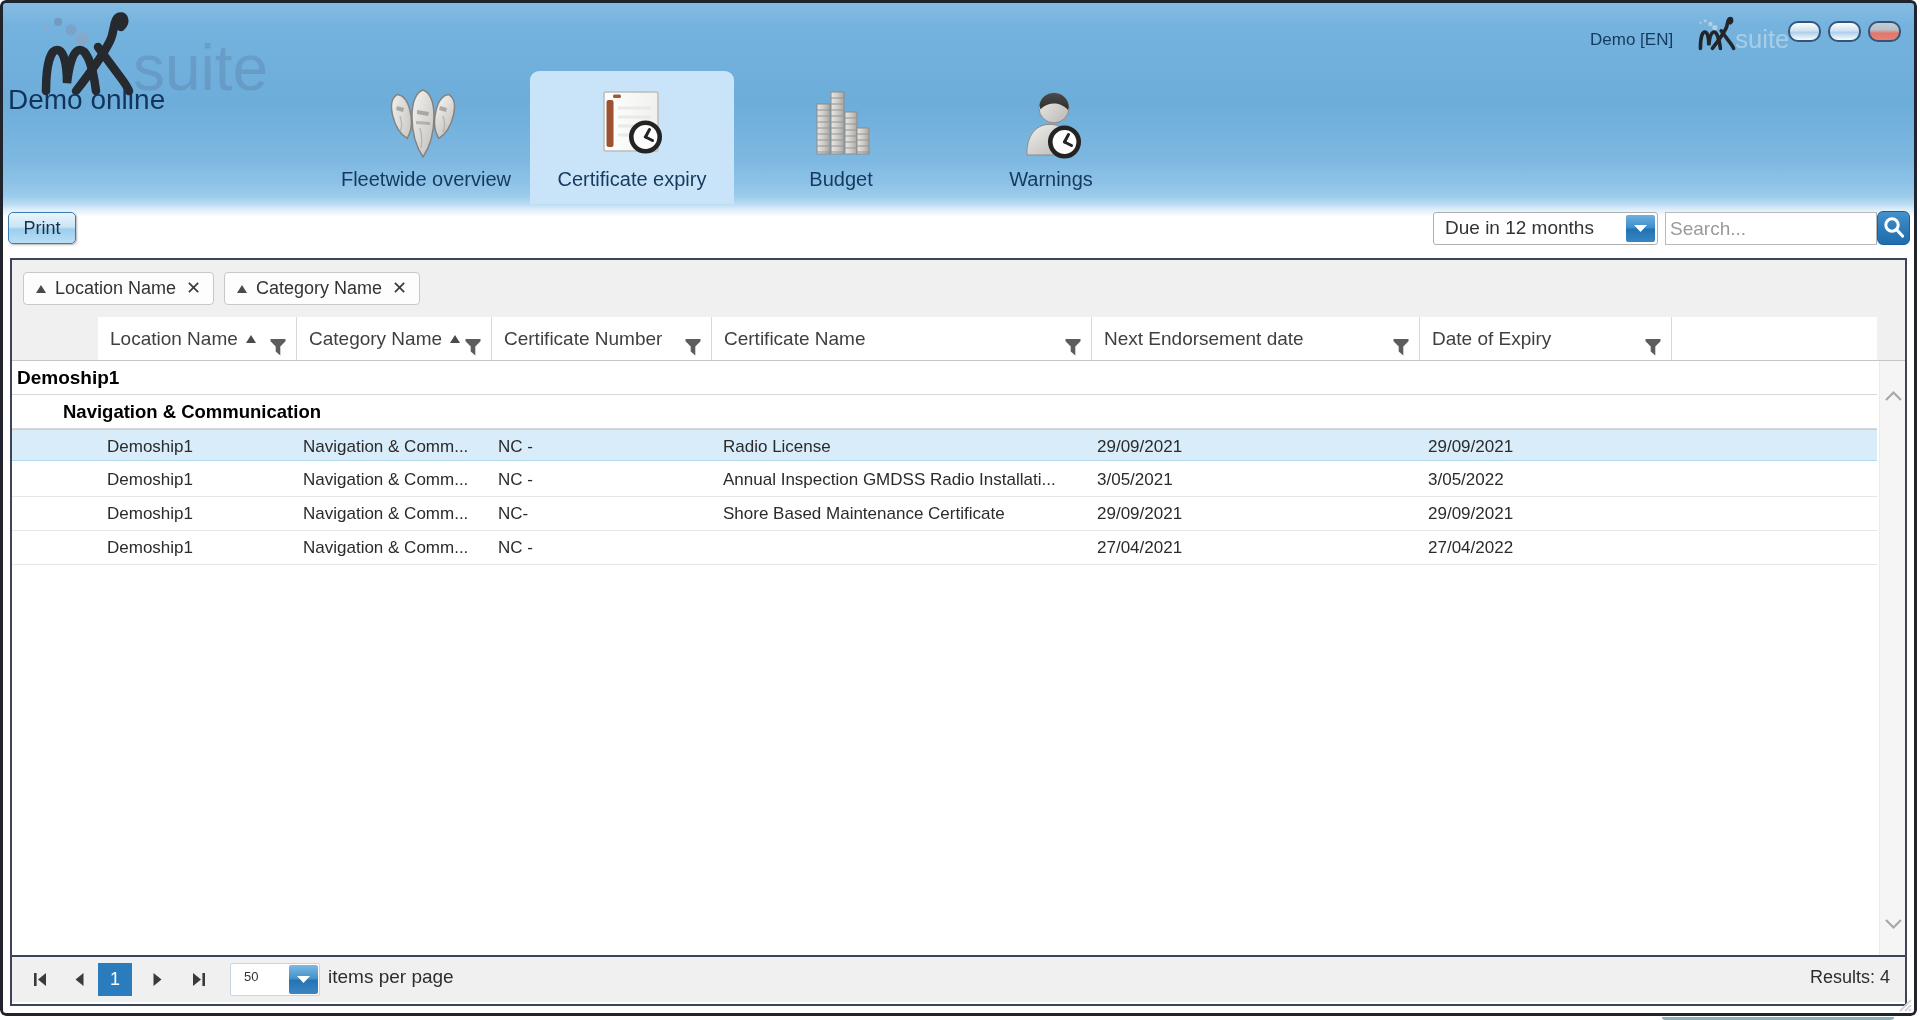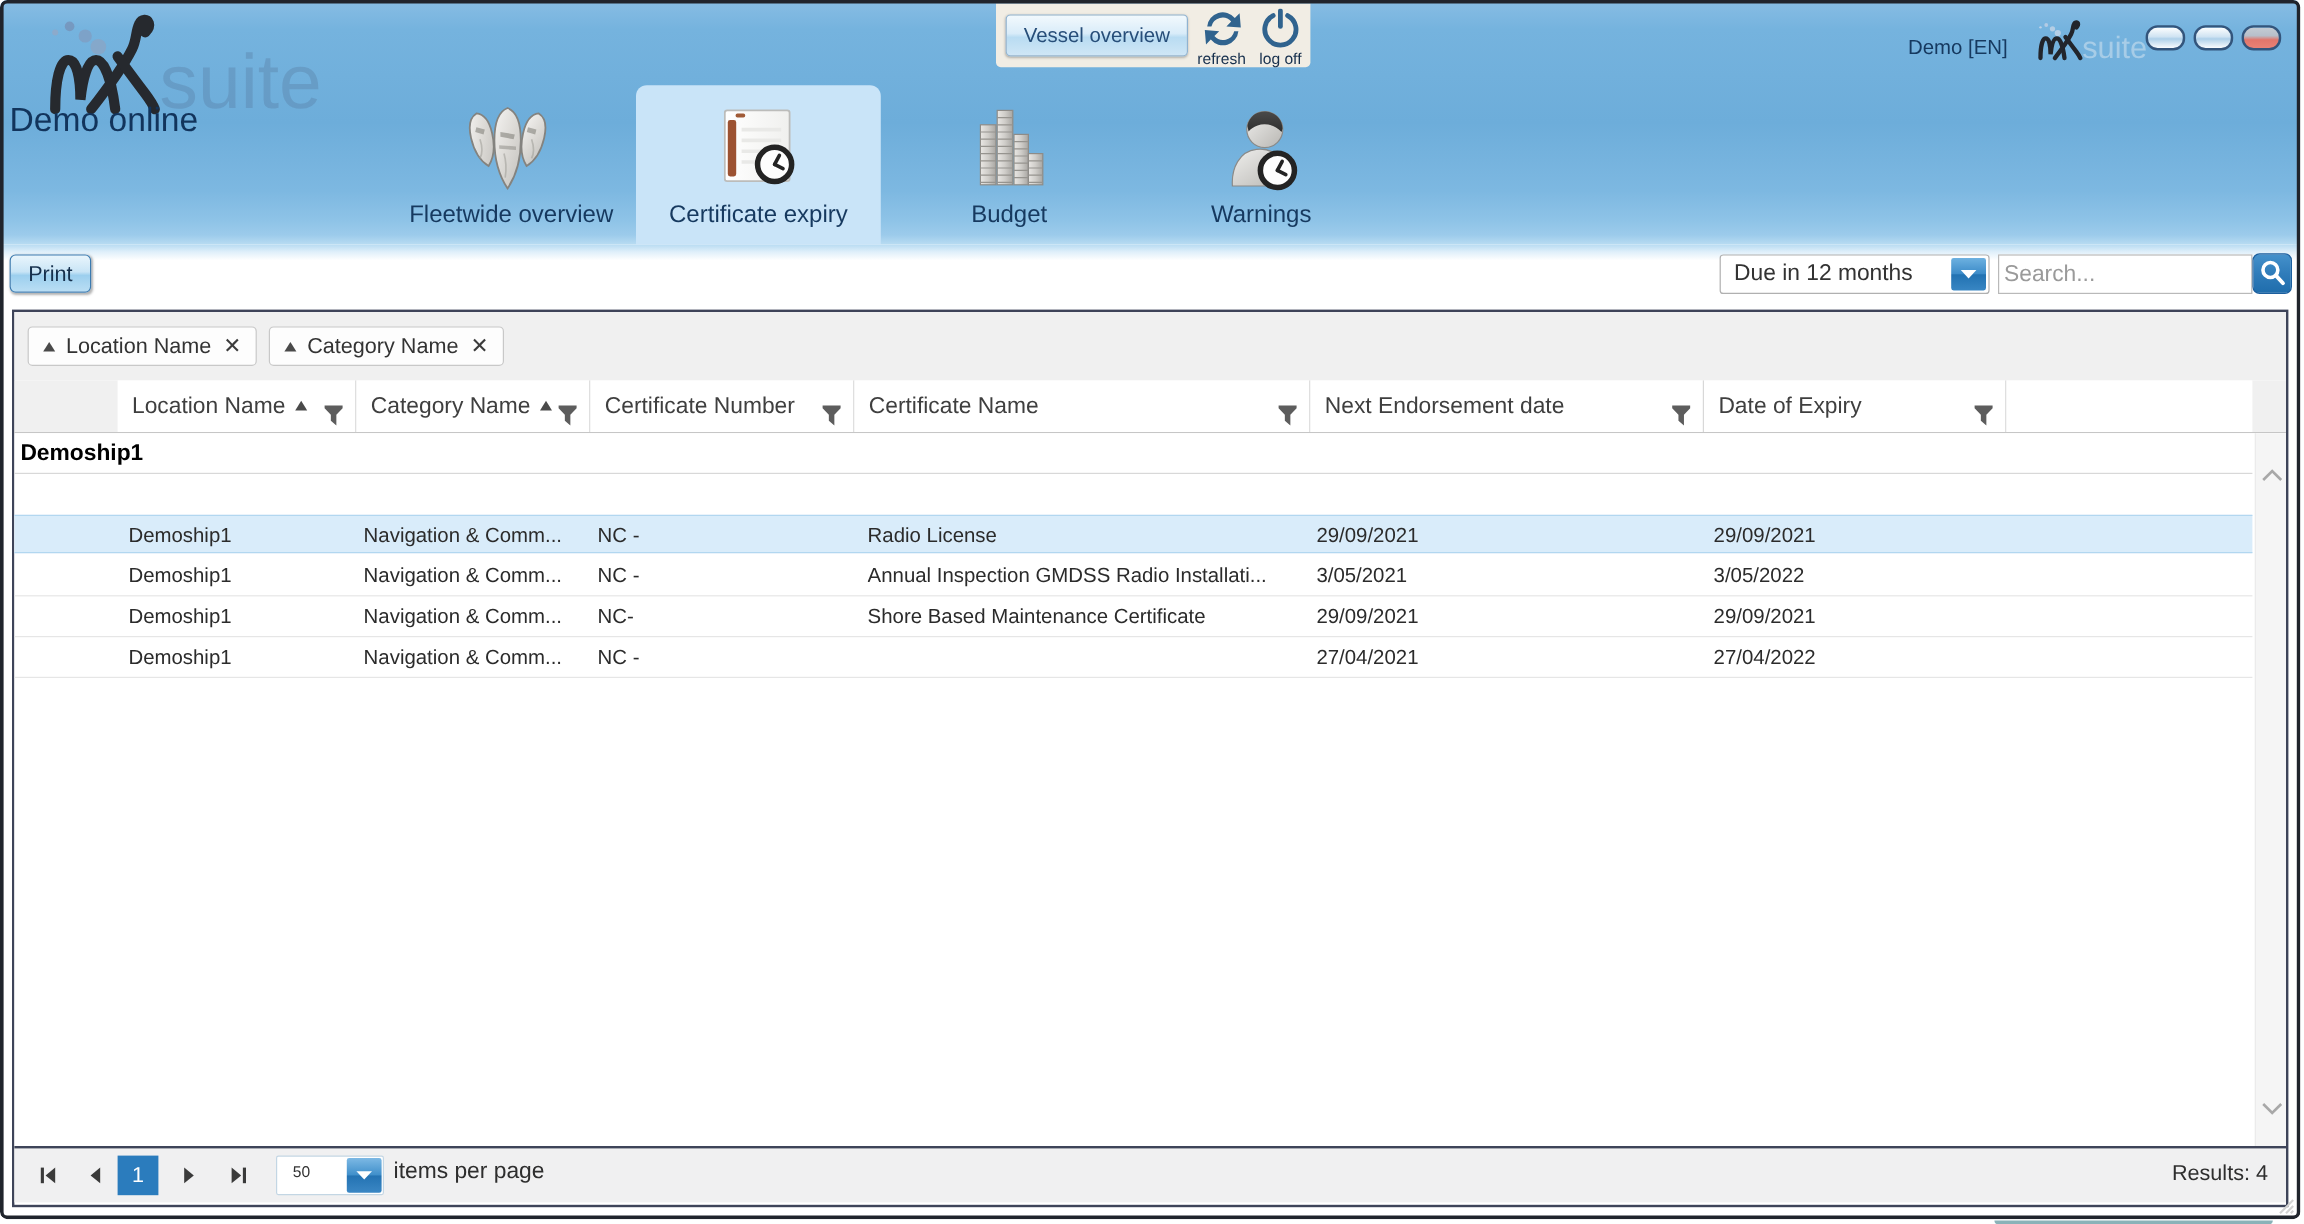--- a/index.html
+++ b/index.html
@@ -180,39 +180,20 @@
         </defs>
         <circle cx="30" cy="20" r="15" fill="url(#body3)" stroke="#8a8a88" stroke-width="1"></circle>
         <path d="M15.5 17 C17 8.5 24 4.5 31 5 C38.5 5.6 44.5 11 44.8 19 L44 22 C38 15.5 30 14.5 24 16.5 C20.5 17.7 18 19.5 16.5 21.5 Z" fill="url(#hair3)"></path>
         <path d="M3 67 C2 52 9 38 23 36.5 C36 35 46 43 49 55 L49 67 Z" fill="url(#body3)" stroke="#8a8a88" stroke-width="1"></path>
         <circle cx="40.5" cy="54" r="14.2" fill="#fdfdfd" stroke="#232323" stroke-width="4.6"></circle>
         <g stroke="#232323" stroke-width="3" stroke-linecap="round" fill="none">
           <path d="M40.5 54 L44.5 46.5"></path>
               <path d="M40.5 54 L47.5 57.5"></path>
         </g>
       </svg>
-    </div>
-    <div id="toppanel">
-      <div id="vesselbtn">Vessel overview</div>
-      <div id="icon-refresh" class="abs" style="left:170px;top:4px;">
-        <svg width="38" height="34" viewBox="0 0 38 34">
-          <g fill="#30638e">
-            <path d="M6 15 A13 13 0 0 1 29 8 L33 4 L34 16 L22 15 L26 11 A9.5 9.5 0 0 0 9.5 15 Z"></path>
-            <path d="M32 19 A13 13 0 0 1 9 26 L5 30 L4 18 L16 19 L12 23 A9.5 9.5 0 0 0 28.5 19 Z"></path>
-          </g>
-        </svg>
-      </div>
-      <div class="iconlbl" style="left:160px;width:56px;">refresh</div>
-      <div id="icon-power" class="abs" style="left:220px;top:4px;">
-        <svg width="34" height="34" viewBox="0 0 34 34">
-          <path d="M11 6 A13 13 0 1 0 23 6" fill="none" stroke="#30638e" stroke-width="4" stroke-linecap="round"></path>
-          <line x1="17" y1="2" x2="17" y2="15" stroke="#30638e" stroke-width="4" stroke-linecap="round"></line>
-        </svg>
-      </div>
-      <div class="iconlbl" style="left:214px;width:46px;">log off</div>
     </div>
     <div id="demoen">Demo [EN]</div>
     <div id="minilogo" class="abs" style="left:1698px;top:14px;width:110px;height:40px;">
       <svg width="110" height="40" viewBox="0 0 110 40">
         <g transform="scale(0.40)">
           <circle cx="6" cy="22" r="2.5" fill="#c5d5e8" opacity="0.9"></circle>
           <circle cx="18" cy="17" r="4" fill="#b9cde4" opacity="0.9"></circle>
           <circle cx="31" cy="25" r="5.5" fill="#c0d2e6" opacity="0.85"></circle>
           <circle cx="42" cy="34" r="6.5" fill="#c6d6e8" opacity="0.8"></circle>
           <g fill="none" stroke="#22252b" stroke-width="9" stroke-linecap="round">
@@ -268,20 +249,23 @@
               </svg></span></div>
       <div class="hcell" style="left:1408px;width:252px;">Date of Expiry<span class="hfun"><svg width="16" height="19" viewBox="0 0 16 19">
                 <path d="M0.5 1 H15.5 V3.2 L10.3 8.6 V17.5 L5.7 13.6 V8.6 L0.5 3.2 Z" fill="#5d5d5d"></path>
               </svg></span></div>
       <div class="hcell" style="left:1660px;width:205px;border-right:none;"></div>
     </div>
     <div id="rows" class="abs" style="left:0;top:101px;width:1893px;height:594px;background:#fff;">
 
       <div class="grow" style="top:0;border-bottom:1px solid #d8d8d8;">
             <span class="cell" style="left:5px;font-weight:bold;color:#000;font-size:19px;">Demoship1</span>
+          </div>
+      <div class="grow" style="top:34px;border-bottom:1px solid #d8d8d8;">
+            <span class="cell" style="left:51px;font-weight:bold;color:#000;font-size:18.5px;">Navigation &amp; Communication</span>
           </div>
       <div class="grow" style="top:68px;background:#d9ecfa;border-top:1px solid #b2d7f0;border-bottom:1px solid #b2d7f0;height:32px;">
         <span class="cell" style="left:95px;">Demoship1</span>
             <span class="cell" style="left:291px;">Navigation &amp; Comm...</span>
             <span class="cell" style="left:486px;">NC -</span>
             <span class="cell" style="left:711px;">Radio License</span>
             <span class="cell" style="left:1085px;">29/09/2021</span>
             <span class="cell" style="left:1416px;">29/09/2021</span>
       </div>
       <div class="grow" style="top:102px;border-bottom:1px solid #e6e6e6;">

